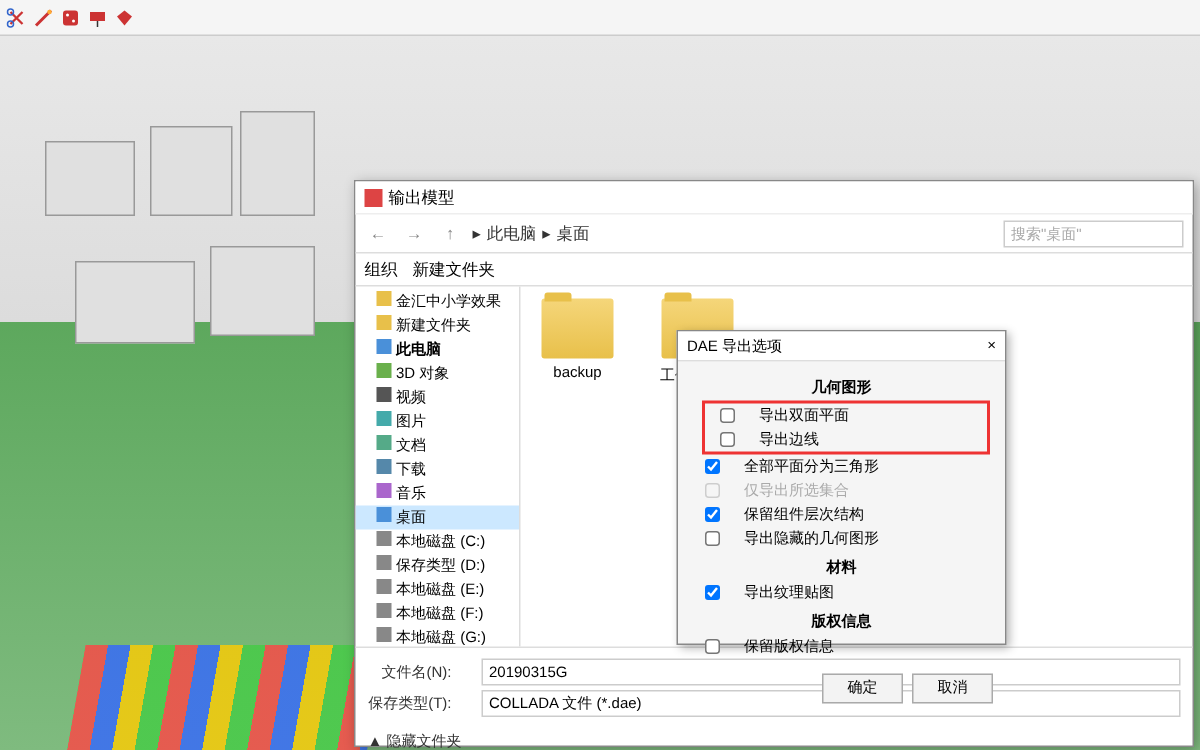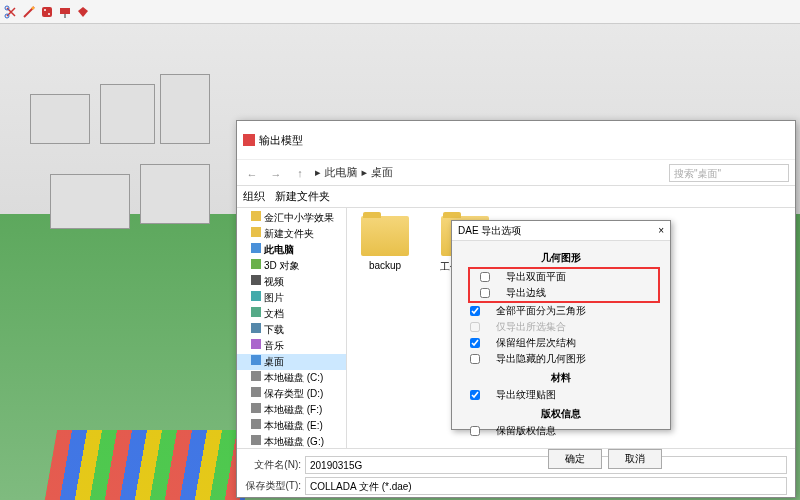--- a/index.html
+++ b/index.html
@@ -6,39 +6,39 @@
 body { width: 800px; height: 500px; overflow: hidden; position: relative; background: #f0f0f0; }
 
 .toolbar { height: 24px; background: #f5f5f5; border-bottom: 1px solid #ccc; display: flex; align-items: center; padding: 0 4px; gap: 4px; }
 .toolbar .ticon { width: 14px; height: 14px; display: inline-block; }
 
 .viewport { position: absolute; top: 24px; left: 0; right: 0; bottom: 0; background: linear-gradient(#e8e8e8 0%, #dcdcdc 40%, #5da85d 40%, #7fbb7f 100%); overflow: hidden; }
 .building { position: absolute; background: #e0e0e0; border: 1px solid #999; }
 .colorful { position: absolute; width: 200px; height: 80px; left: 50px; bottom: -10px; background: repeating-linear-gradient(90deg, #ff4444 0 15px, #3366ff 15px 30px, #ffcc00 30px 45px, #44cc44 45px 60px); transform: skewX(-10deg); opacity: 0.8; }
 
 .export-dialog { position: absolute; left: 236px; top: 120px; width: 560px; height: 378px; background: #fff; border: 1px solid #888; box-shadow: 2px 2px 8px rgba(0,0,0,0.3); font-size: 11px; }
-.dlg-title { height: 39px; background: #fff; display: flex; align-items: center; padding: 0 6px; border-bottom: 1px solid #eee; }
+.dlg-title { height: 22px; background: #fff; display: flex; align-items: center; padding: 0 6px; border-bottom: 1px solid #eee; }
 .dlg-title .di { width: 12px; height: 12px; background: #d44; margin-right: 4px; }
 .dlg-nav { height: 26px; display: flex; align-items: center; padding: 0 6px; gap: 6px; border-bottom: 1px solid #ddd; }
 .dlg-nav .navbtn { width: 18px; height: 18px; color: #888; text-align: center; line-height: 18px; }
 .dlg-nav .crumb { flex: 1; display: flex; gap: 4px; align-items: center; color: #333; }
 .dlg-nav .search { width: 120px; height: 18px; border: 1px solid #ccc; padding: 0 4px; color: #aaa; font-size: 10px; line-height: 18px; }
 .dlg-tools { height: 22px; display: flex; align-items: center; padding: 0 6px; gap: 10px; border-bottom: 1px solid #ddd; }
 .dlg-body { display: flex; height: 240px; }
 .tree { width: 110px; border-right: 1px solid #ddd; overflow: hidden; padding: 2px 0; }
 .tree-item { padding: 1px 4px 1px 14px; white-space: nowrap; font-size: 10px; display: flex; gap: 3px; }
 .tree-item.sel { background: #cce8ff; }
 .tree-ico { width: 10px; height: 10px; display: inline-block; }
 .files { flex: 1; padding: 8px; display: flex; gap: 20px; align-items: flex-start; }
 .file-item { width: 60px; text-align: center; font-size: 10px; }
 .folder-ico { width: 48px; height: 40px; margin: 0 auto 4px; background: linear-gradient(#f5d67a, #e8c04a); border-radius: 2px; position: relative; }
 .folder-ico::before { content: ""; position: absolute; top: -4px; left: 2px; width: 18px; height: 6px; background: #e8c04a; border-radius: 2px 2px 0 0; }
 
 .dlg-bottom { border-top: 1px solid #ddd; padding: 4px 8px; }
-.brow { display: flex; align-items: center; gap: 4px; margin: 3px 0; }
+.brow { display: flex; align-items: center; gap: 20px; margin: 3px 0; }
 .brow label { width: 56px; font-size: 10px; color: #333; text-align: right; }
 .brow .field { flex: 1; border: 1px solid #ccc; height: 18px; padding: 0 4px; font-size: 10px; line-height: 18px; background: #fff; }
 .dlg-fold { font-size: 10px; color: #333; padding: 2px 8px; }
 .btn { min-width: 54px; height: 20px; font-size: 10px; border: 1px solid #aaa; background: #f3f3f3; line-height: 18px; text-align: center; }
 
 .options-dialog { position: absolute; left: 451px; top: 220px; width: 220px; height: 210px; background: #f5f5f5; border: 1px solid #888; box-shadow: 2px 2px 6px rgba(0,0,0,0.3); font-size: 10px; }
 .opt-title { height: 20px; background: #fff; border-bottom: 1px solid #ddd; display: flex; align-items: center; justify-content: space-between; padding: 0 6px; }
 .opt-body { padding: 6px 10px; }
 .opt-group-label { font-size: 10px; font-weight: bold; margin: 4px 0 2px; text-align: center; }
 .opt-row { display: flex; align-items: center; gap: 16px; padding: 1px 0 1px 8px; }
@@ -151,25 +151,25 @@
         <div class="tree-item">
           <span class="tree-ico" style="background: rgb(136, 136, 136);"></span>
           <span>本地磁盘 (C:)</span>
         </div>
         <div class="tree-item">
           <span class="tree-ico" style="background: rgb(136, 136, 136);"></span>
           <span>保存类型 (D:)</span>
         </div>
         <div class="tree-item">
           <span class="tree-ico" style="background: rgb(136, 136, 136);"></span>
+          <span>本地磁盘 (E:)</span>
+        </div>
+        <div class="tree-item">
+          <span class="tree-ico" style="background: rgb(136, 136, 136);"></span>
           <span>本地磁盘 (F:)</span>
-        </div>
-        <div class="tree-item">
-          <span class="tree-ico" style="background: rgb(136, 136, 136);"></span>
-          <span>本地磁盘 (E:)</span>
         </div>
         <div class="tree-item">
           <span class="tree-ico" style="background: rgb(136, 136, 136);"></span>
           <span>本地磁盘 (G:)</span>
         </div>
       </div>
     <div class="files" id="files">
         <div class="file-item">
           <div class="folder-ico"></div>
           <div>backup</div>

